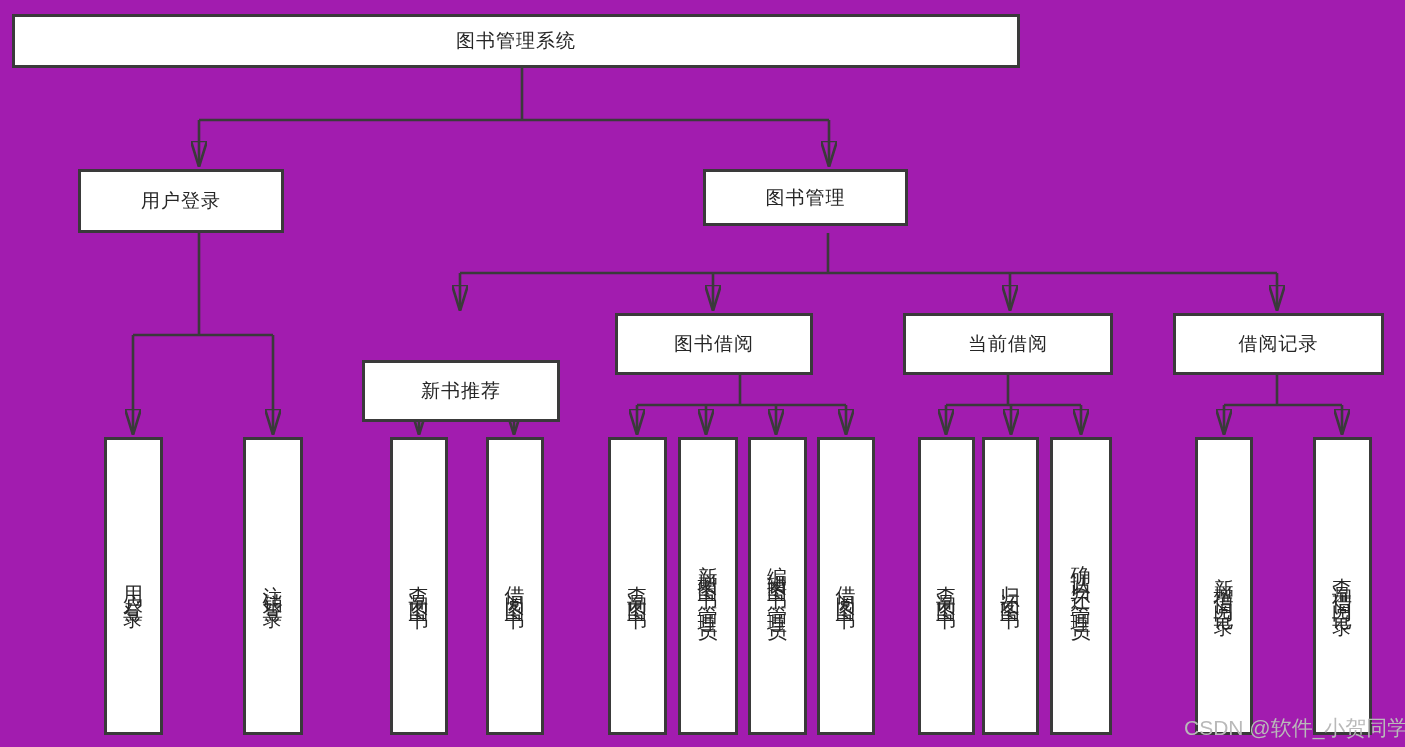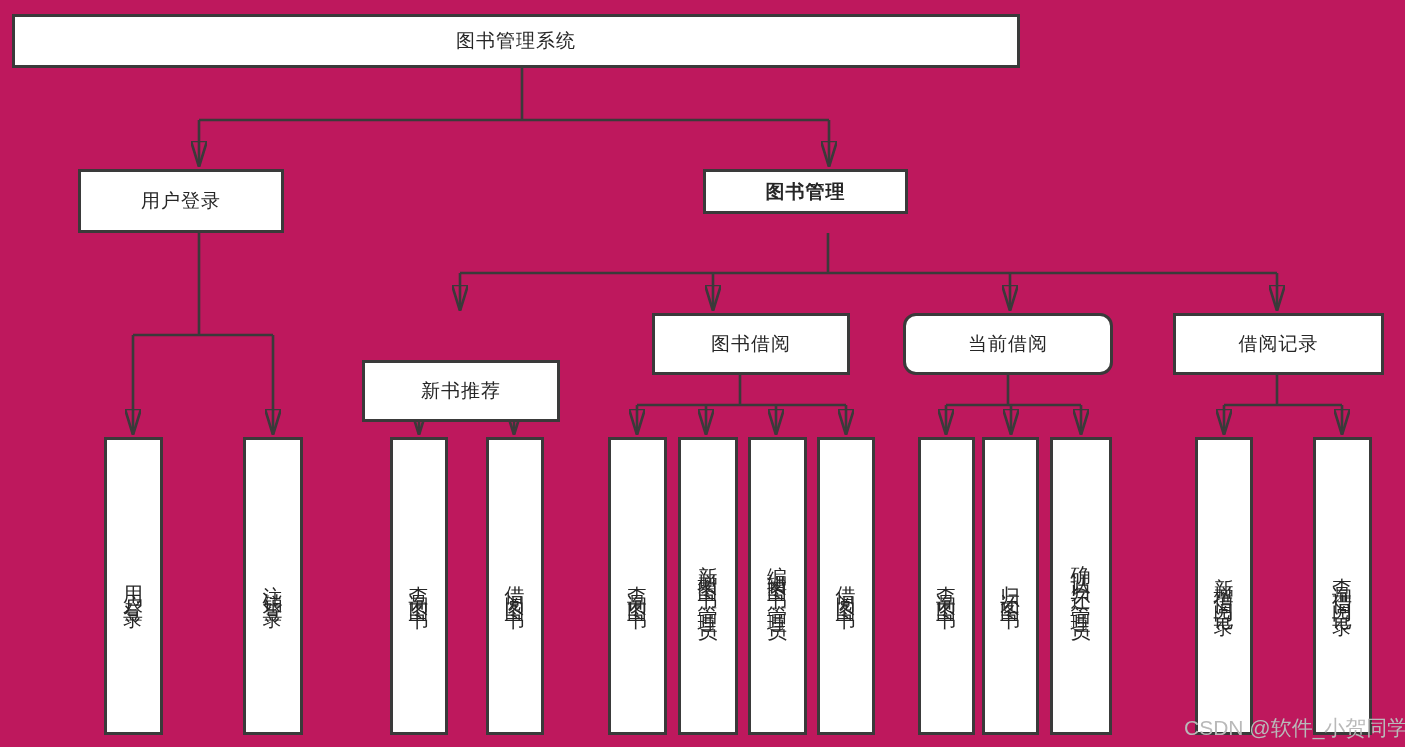--- a/index.html
+++ b/index.html
@@ -1,20 +1,20 @@
 <!DOCTYPE html>
 <html><head>
 <meta charset="utf-8">
 <style>
   html, body { margin: 0; padding: 0; background: #ffffff; }
   .canvas {
     position: relative;
     width: 1405px;
     height: 747px;
-    background: #be185d;
+    background: #a21caf;
     font-family: "Liberation Sans", sans-serif;
     overflow: hidden;
   }
   svg.wires {
     position: absolute;
     left: 0; top: 0;
     width: 1405px; height: 747px;
     z-index: 0;
   }
   svg.wires path { stroke: #3a3a3a; stroke-width: 2.6; fill: none; }
@@ -27,25 +27,25 @@
     align-items: center;
     justify-content: center;
     color: #262626;
     font-size: 19px;
     letter-spacing: 1px;
     z-index: 1;
     white-space: nowrap;
   }
   .root-node   { left: 12px;  top: 14px;  width: 1008px; height: 54px; }
   .n-login     { left: 78px;  top: 169px; width: 206px;  height: 64px; }
-  .n-bookmgmt  { left: 703px; top: 169px; width: 205px;  height: 45px; font-weight: bold; }
+  .n-bookmgmt  { left: 703px; top: 169px; width: 205px;  height: 57px; }
   .n-l3 { top: 313px; height: 62px; }
   .n-newbook   { left: 362px;  width: 198px; margin-top: 47px; }
-  .n-borrow    { left: 615px;  width: 198px; margin-left: 37px; }
-  .n-current   { left: 903px;  width: 210px; border-radius: 13px; }
+  .n-borrow    { left: 615px;  width: 198px; }
+  .n-current   { left: 903px;  width: 210px; }
   .n-records   { left: 1173px; width: 211px; }
   .leaf {
     position: absolute;
     top: 437px;
     height: 298px;
     box-sizing: border-box;
     background: #ffffff;
     border: 3px solid #3a3a3a;
     display: flex;
     align-items: center;

